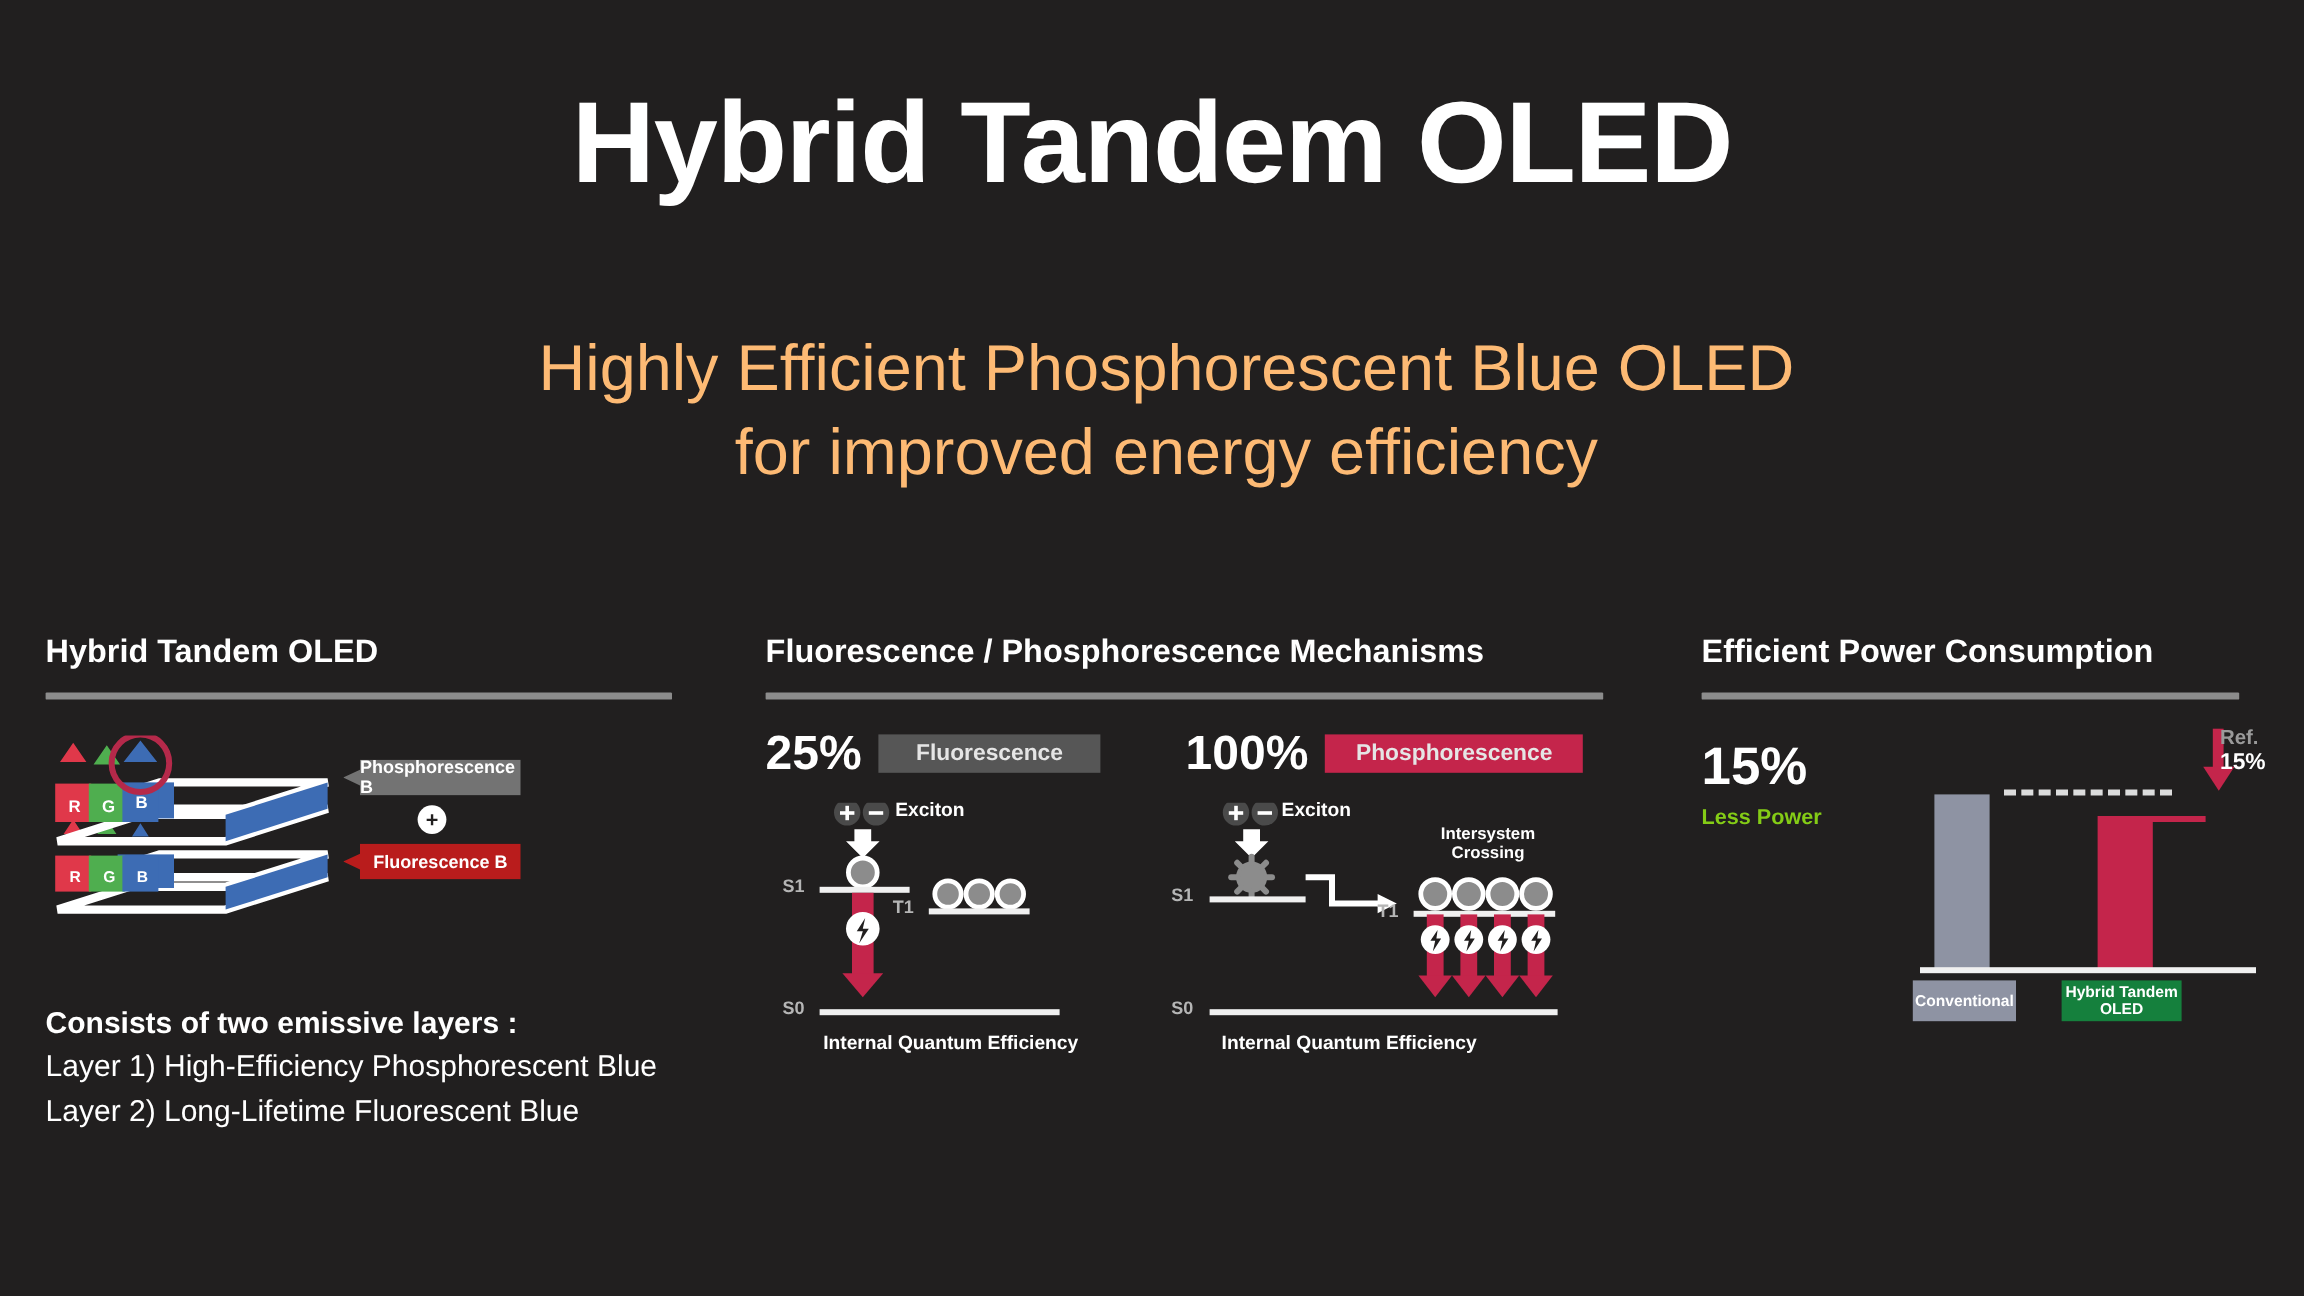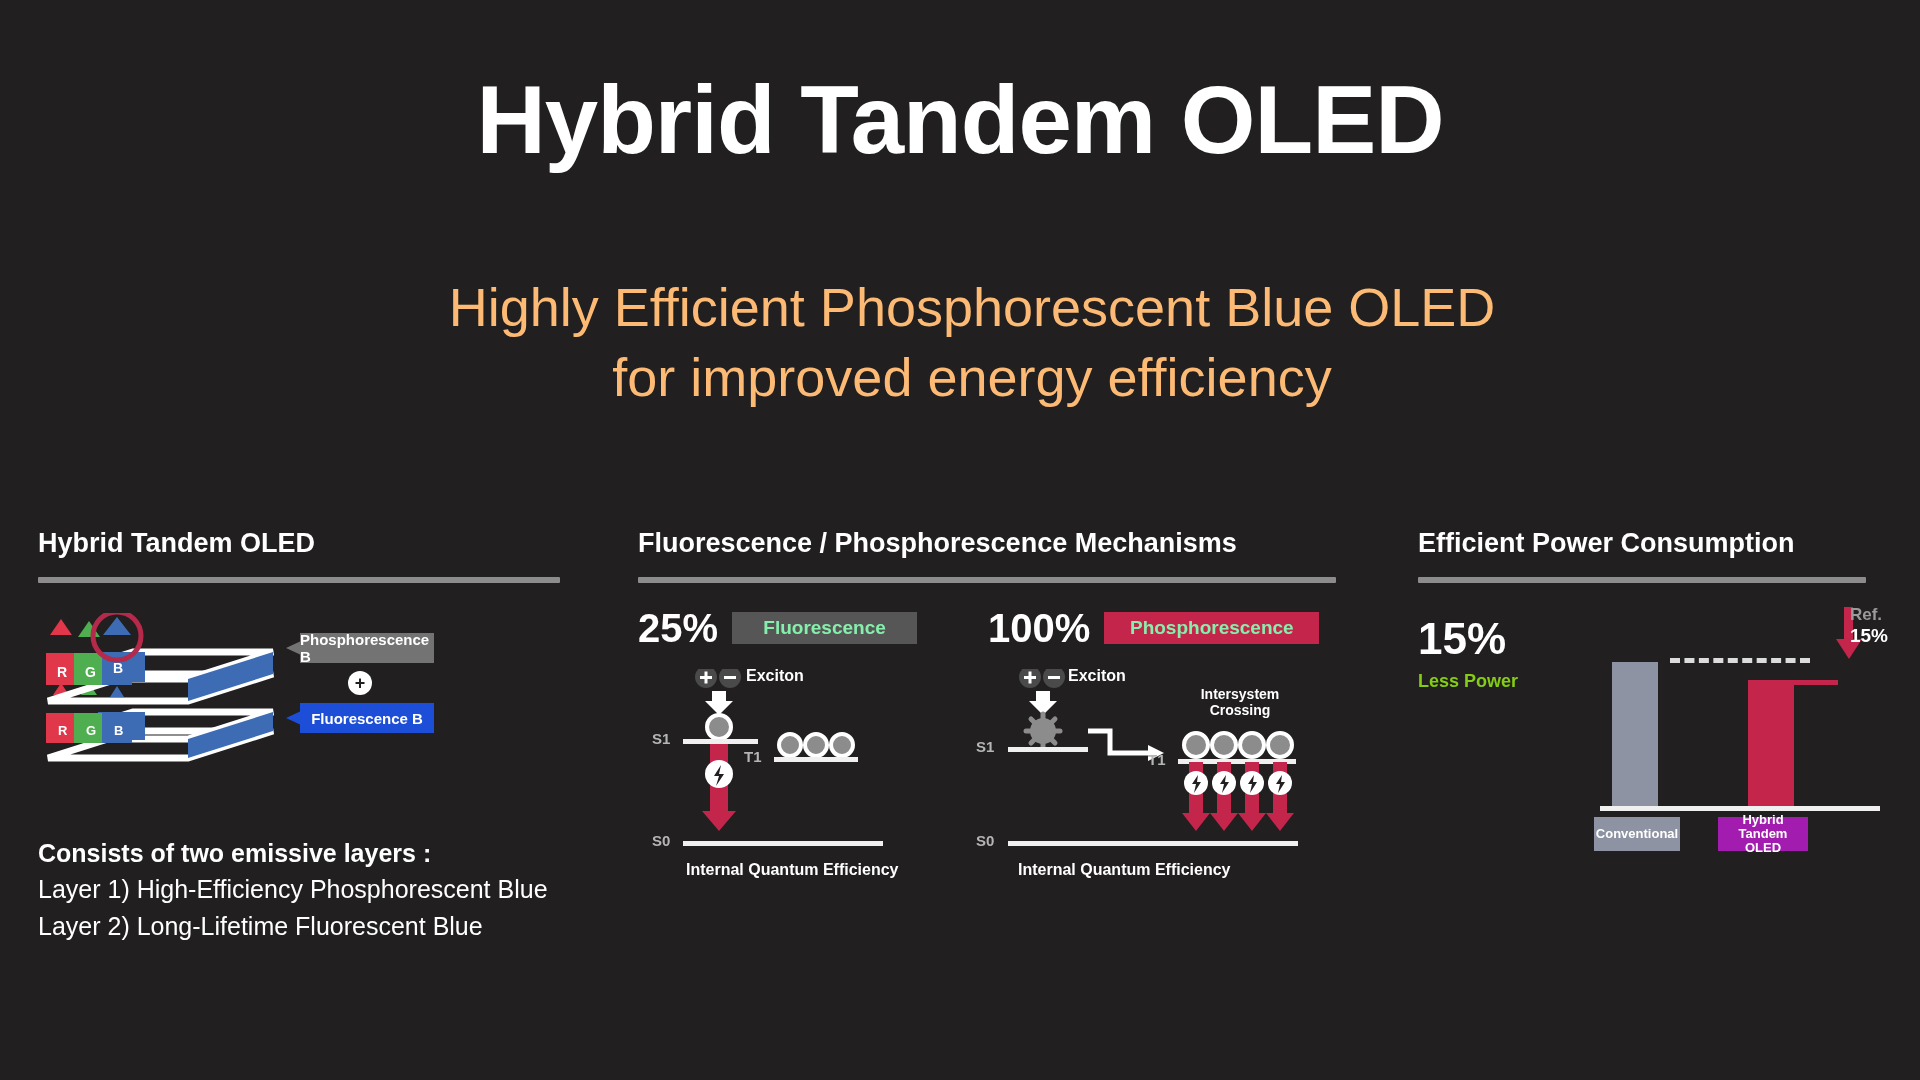--- a/index.html
+++ b/index.html
@@ -44,21 +44,21 @@
   .stack-svg { position:absolute; left:0px; top:0px; }
 
   .callouts { position:absolute; left:248px; top:20px; width:270px; }
   .callout {
     position:relative; height:30px; display:flex; align-items:center;
     justify-content:center; color:#fff; font-size:15px; font-weight:bold;
     padding-left:14px;
     clip-path: polygon(14px 0, 100% 0, 100% 100%, 14px 100%, 14px 72%, 0 50%, 14px 28%);
   }
   .callout.phos { background:#737373; width:148px; }
-  .callout.fluo { background:#1d4ed8; width:148px; }
+  .callout.fluo { background:#b91c1c; width:148px; }
   .callout-plus {
     width:24px; height:24px; border-radius:50%; background:#fff;
     color:#211f1f; font-size:18px; font-weight:bold;
     display:flex; align-items:center; justify-content:center;
     margin:8px 0 8px 62px; line-height:1;
   }
 
   .consists {
     margin-top:46px; color:#ffffff; font-size:25px; font-weight:bold;
   }
@@ -69,21 +69,21 @@
   
   .mech-row { position:relative; margin-top:26px; height:290px; }
   .mech { position:absolute; top:0; }
   .mech-fluo { left:0px;  width:330px; }
   .mech-phos { left:350px; width:350px; }
 
   .pct-row { display:flex; align-items:center; gap:14px; height:38px; }
   .pct { color:#ffffff; font-size:40px; font-weight:bold; line-height:1; }
   .tagbox {
     height:32px; display:flex; align-items:center; justify-content:center;
-    color:#86efac; font-size:19px; font-weight:bold; padding:0 18px;
+    color:#e5e5e5; font-size:19px; font-weight:bold; padding:0 18px;
   }
   .tagbox.gray { background:#565656; width:185px; }
   .tagbox.red  { background:#c4254b; width:215px; }
 
   .diagram { position:relative; margin-top:22px; height:220px; }
   .lvl-label {
     position:absolute; color:#b5b5b5; font-size:15px; font-weight:bold;
   }
   .caption {
     position:absolute; color:#ffffff; font-size:16px; font-weight:bold;
@@ -111,21 +111,21 @@
     position:absolute; left:70px; bottom:196px; width:140px; height:0;
     border-top:5px dashed #dcdcdc;
   }
   .axis { position:absolute; left:0px; bottom:48px; width:280px; height:5px; background:#f0f0f0; }
   .barlabel {
     position:absolute; bottom:8px; height:34px; display:flex; align-items:center;
     justify-content:center; color:#ffffff; font-size:13px; font-weight:bold;
     text-align:center; line-height:1.1;
   }
   .barlabel.conv { left:-6px;  width:86px; background:#8e93a3; }
-  .barlabel.hyb  { left:118px; width:90px; background:#a21caf; }
+  .barlabel.hyb  { left:118px; width:100px; background:#15803d; }
   .ref-label {
     position:absolute; right:-8px; top:-4px; text-align:left; line-height:1.15;
   }
   .ref-label .ref  { color:#9a9a9a; font-size:17px; font-weight:bold; display:block; }
   .ref-label .rpct { color:#ffffff; font-size:19px; font-weight:bold; display:block; }
   .ref-arrow { position:absolute; left:232px; top:-2px; }
 </style>
 </head>
 <body>
 

